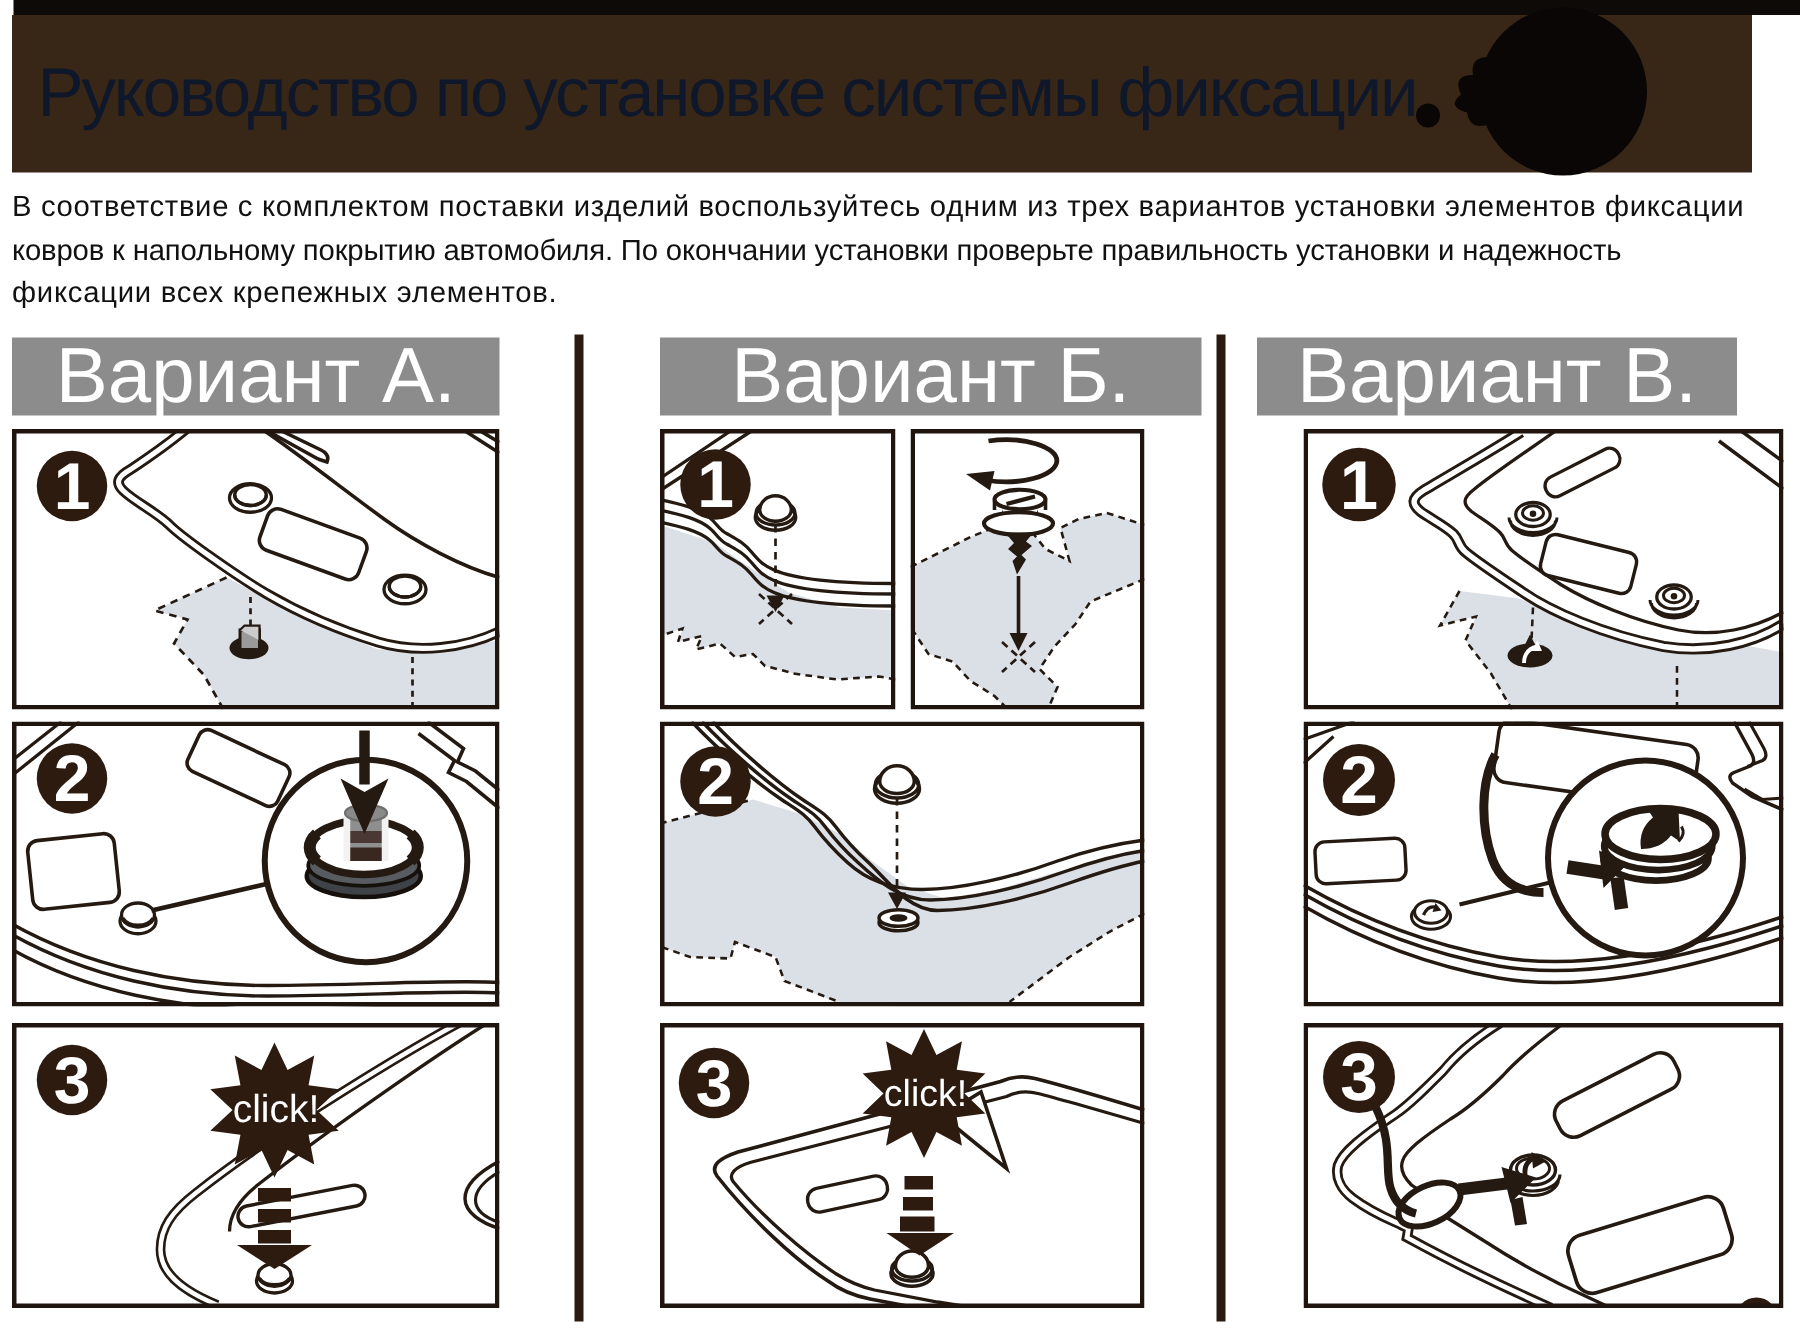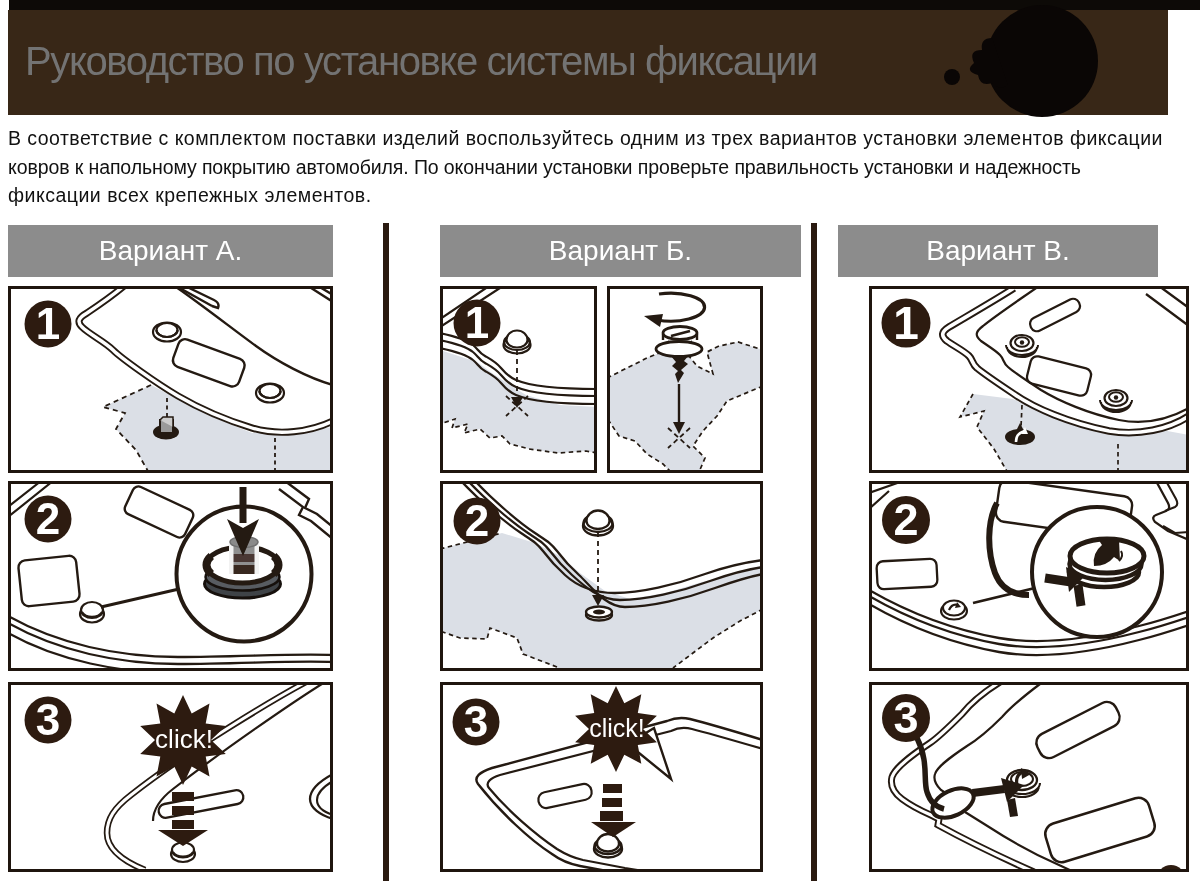--- a/index.html
+++ b/index.html
@@ -1,27 +1,27 @@
 <!DOCTYPE html>
 <html><head>
 <meta charset="utf-8">
 <style>
   html,body{margin:0;padding:0;background:#fff;width:1200px;height:889px;overflow:hidden;}
   body{font-family:"Liberation Sans",sans-serif;position:relative;}
   .abs{position:absolute;}
   .panel{position:absolute;}
-  .gbar{position:absolute;background:#8c8c8c;color:#fff;text-align:center;font-size:28px;height:52px;line-height:52px;top:225px;}
+  .gbar{position:absolute;background:#8c8c8c;color:#fff;text-align:center;font-size:52px;height:52px;line-height:52px;top:225px;}
 </style>
 </head>
 <body>
 
   <div class="abs" style="left:9px;top:0;width:1191px;height:10px;background:#0d0a07;"></div>
 
   <div class="abs" style="left:8px;top:10px;width:1160px;height:105px;background:#382717;"></div>
-  <div class="abs" style="left:25px;top:10px;width:1100px;height:105px;color:#737373;font-size:40px;letter-spacing:-1.4px;white-space:nowrap;line-height:103px;">Руководство по установке системы фиксации</div>
+  <div class="abs" style="left:25px;top:10px;width:1100px;height:105px;color:#0f172a;font-size:46px;letter-spacing:-1.4px;white-space:nowrap;line-height:103px;">Руководство по установке системы фиксации</div>
 
   <svg class="abs" style="left:930px;top:0px;" width="180" height="125" viewBox="0 0 180 125">
     <circle cx="112" cy="61" r="56" fill="#0a0605"></circle>
     <path d="M62 38 q-12 0 -10 12 q-14 0 -8 13 q-10 8 4 12 q2 12 14 8 q8 8 16 2 z" fill="#0a0605"></path>
     <circle cx="22" cy="77" r="8" fill="#0a0605"></circle>
   </svg>
 
   <div class="abs" style="left:8px;top:124px;width:1190px;font-size:19.5px;line-height:28.5px;color:#111;"><span style="letter-spacing:0.45px;">В соответствие с комплектом поставки изделий воспользуйтесь одним из трех вариантов установки элементов фиксации</span><br><span style="letter-spacing:-0.1px;">ковров к напольному покрытию автомобиля. По окончании установки проверьте правильность установки и надежность</span><br><span style="letter-spacing:0.5px;">фиксации всех крепежных элементов.</span></div>
 
   <div class="gbar" style="left:8px;width:325px;">Вариант А.</div>

